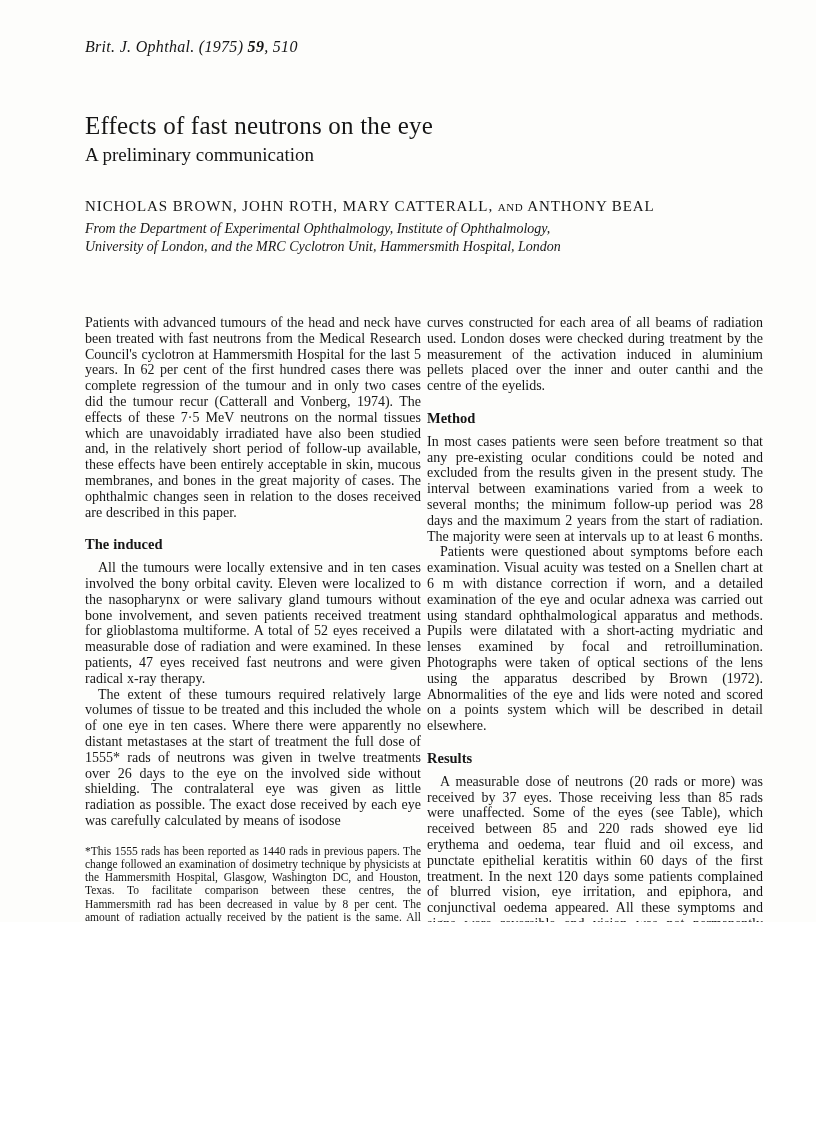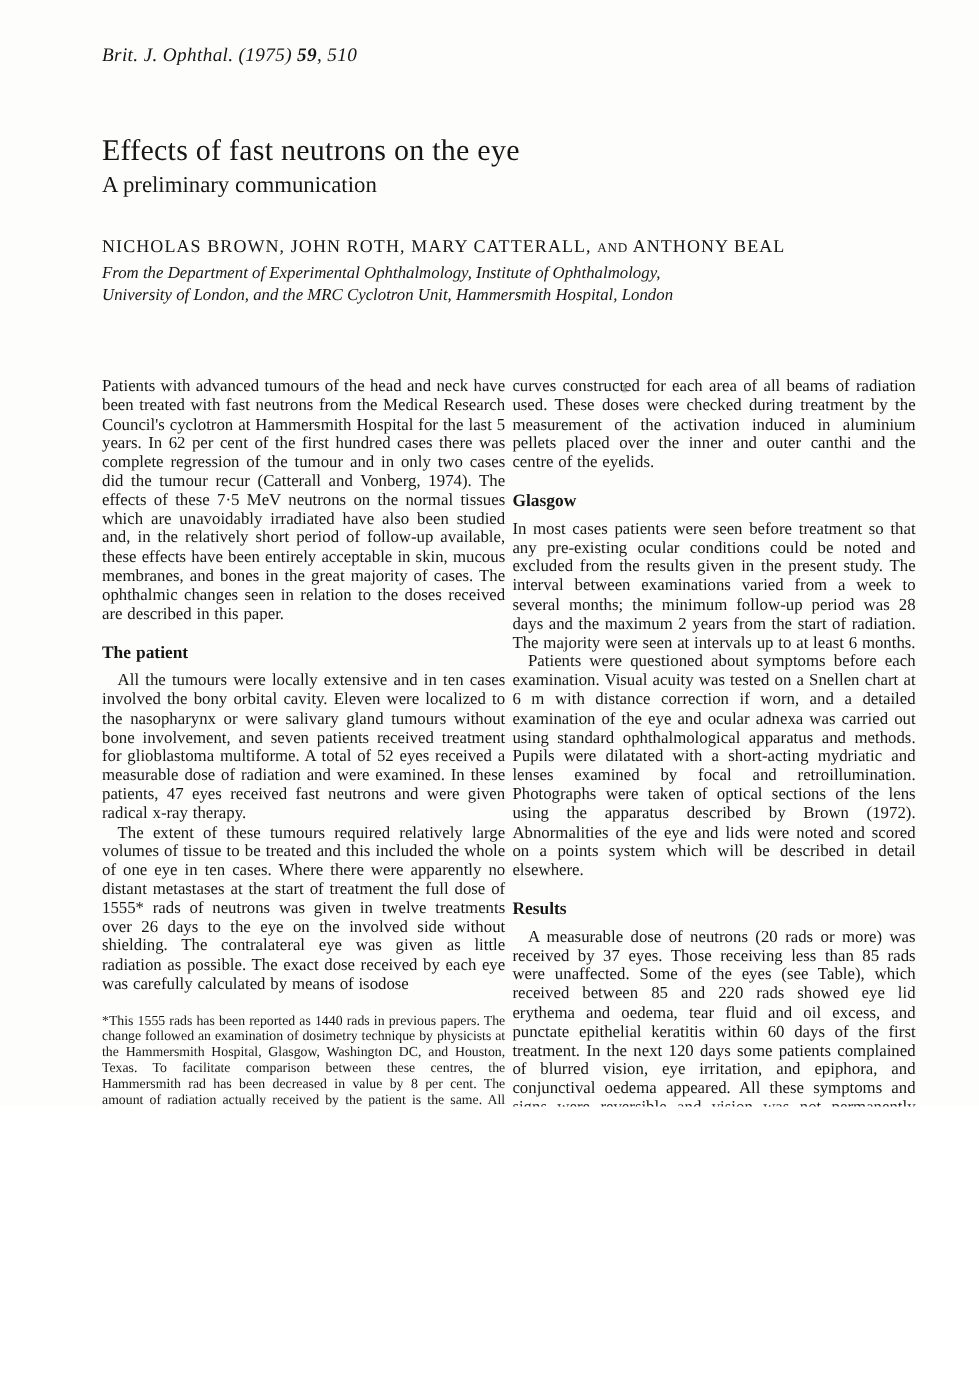--- a/index.html
+++ b/index.html
@@ -73,29 +73,29 @@
     <div class="affil">
       <div>From the Department of Experimental Ophthalmology, Institute of Ophthalmology,</div>
       <div>University of London, and the MRC Cyclotron Unit, Hammersmith Hospital, London</div>
     </div>
   </div>
 
   <div class="columns">
 
     <div class="col">
       <p>Patients with advanced tumours of the head and neck have been treated with fast neutrons from the Medical Research Council's cyclotron at Hammersmith Hospital for the last 5 years. In 62 per cent of the first hundred cases there was complete regression of the tumour and in only two cases did the tumour recur (Catterall and Vonberg, 1974). The effects of these 7·5 MeV neutrons on the normal tissues which are unavoidably irradiated have also been studied and, in the relatively short period of follow-up available, these effects have been entirely acceptable in skin, mucous membranes, and bones in the great majority of cases. The ophthalmic changes seen in relation to the doses received are described in this paper.</p>
-      <h3 class="sect">The patient</h3>
+      <h3 class="sect">The induced</h3>
       <p class="ind">All the tumours were locally extensive and in ten cases involved the bony orbital cavity. Eleven were localized to the nasopharynx or were salivary gland tumours without bone involvement, and seven patients received treatment for glioblastoma multiforme. A total of 52 eyes received a measurable dose of radiation and were examined. In these patients, 47 eyes received fast neutrons and were given radical x-ray therapy.</p>
       <p class="ind">The extent of these tumours required relatively large volumes of tissue to be treated and this included the whole of one eye in ten cases. Where there were apparently no distant metastases at the start of treatment the full dose of 1555* rads of neutrons was given in twelve treatments over 26 days to the eye on the involved side without shielding. The contralateral eye was given as little radiation as possible. The exact dose received by each eye was carefully calculated by means of isodose</p>
       <div class="footnote">*This 1555 rads has been reported as 1440 rads in previous papers. The change followed an examination of dosimetry technique by physicists at the Hammersmith Hospital, Glasgow, Washington DC, and Houston, Texas. To facilitate comparison between these centres, the Hammersmith rad has been decreased in value by 8 per cent. The amount of radiation actually received by the patient is the same. All other doses in this paper have been corrected.</div>
     </div>
 
     <div class="col">
-      <p>curves constructed for each area of all beams of radiation used. These doses were checked during treatment by the measurement of the activation induced in aluminium pellets placed over the inner and outer canthi and the centre of the eyelids.</p>
-      <h3 class="sect">Glasgow</h3>
+      <p>curves constructed for each area of all beams of radiation used. London doses were checked during treatment by the measurement of the activation induced in aluminium pellets placed over the inner and outer canthi and the centre of the eyelids.</p>
+      <h3 class="sect">Method</h3>
       <p>In most cases patients were seen before treatment so that any pre-existing ocular conditions could be noted and excluded from the results given in the present study. The interval between examinations varied from a week to several months; the minimum follow-up period was 28 days and the maximum 2 years from the start of radiation. The majority were seen at intervals up to at least 6 months.</p>
       <p class="ind">Patients were questioned about symptoms before each examination. Visual acuity was tested on a Snellen chart at 6 m with distance correction if worn, and a detailed examination of the eye and ocular adnexa was carried out using standard ophthalmological apparatus and methods. Pupils were dilatated with a short-acting mydriatic and lenses examined by focal and retroillumination. Photographs were taken of optical sections of the lens using the apparatus described by Brown (1972). Abnormalities of the eye and lids were noted and scored on a points system which will be described in detail elsewhere.</p>
       <h3 class="sect">Results</h3>
       <p class="ind">A measurable dose of neutrons (20 rads or more) was received by 37 eyes. Those receiving less than 85 rads were unaffected. Some of the eyes (see Table), which received between 85 and 220 rads showed eye lid erythema and oedema, tear fluid and oil excess, and punctate epithelial keratitis within 60 days of the first treatment. In the next 120 days some patients complained of blurred vision, eye irritation, and epiphora, and conjunctival oedema appeared. All these symptoms and signs were reversible and vision was not permanently affected.</p>
     </div>
 
   </div>
 
   <div class="artifact dot"></div>
   <div class="artifact dash"></div>

